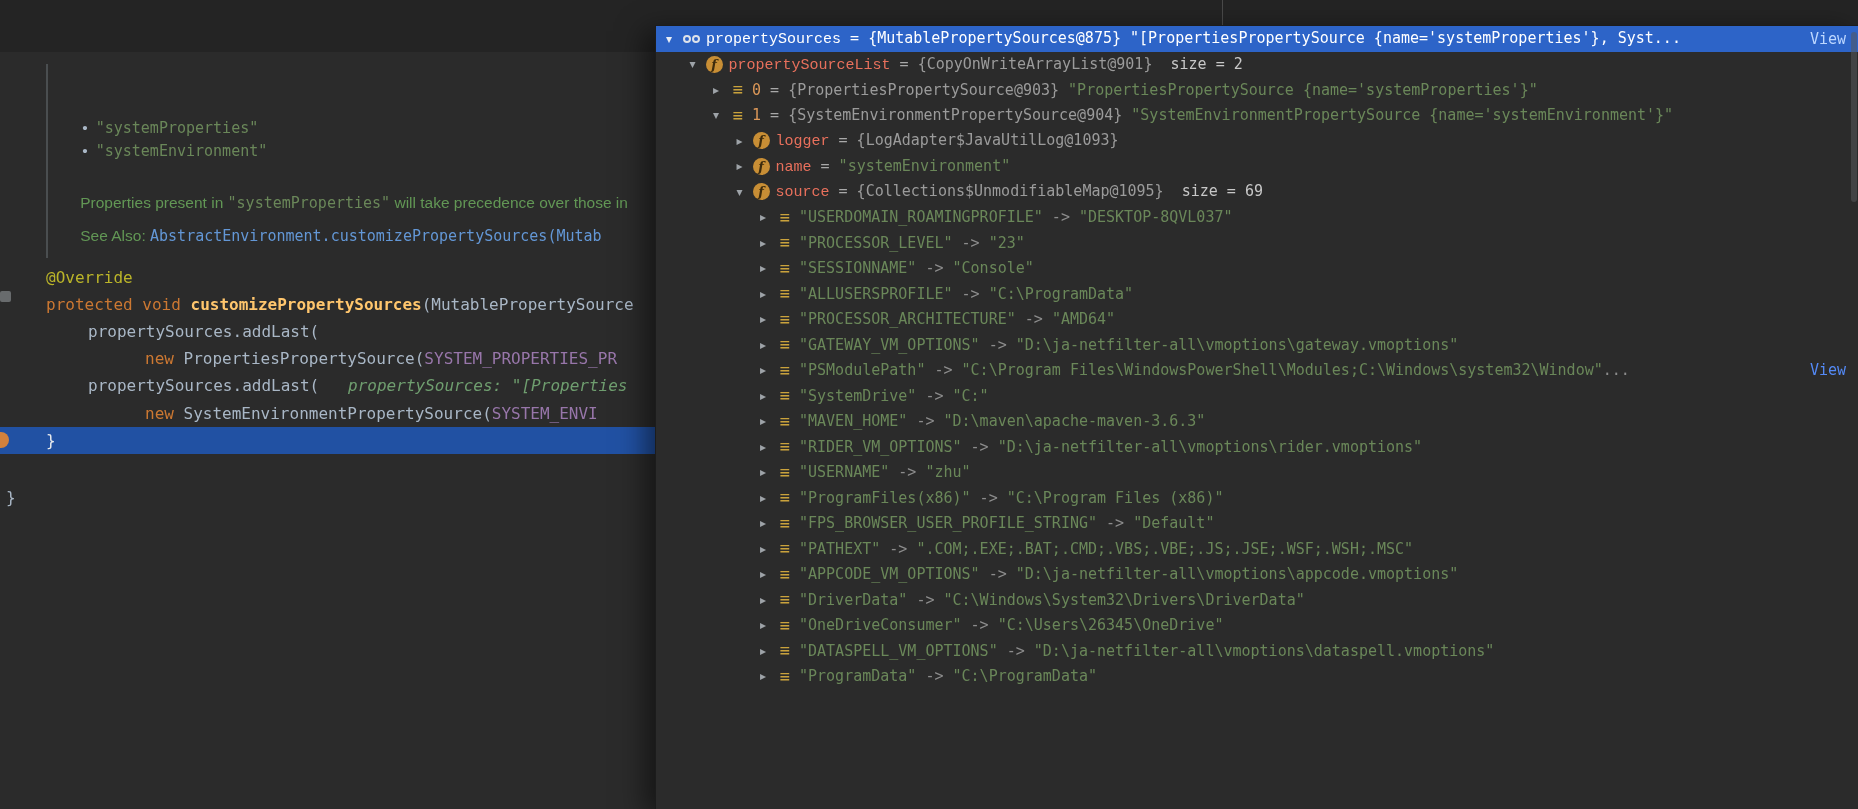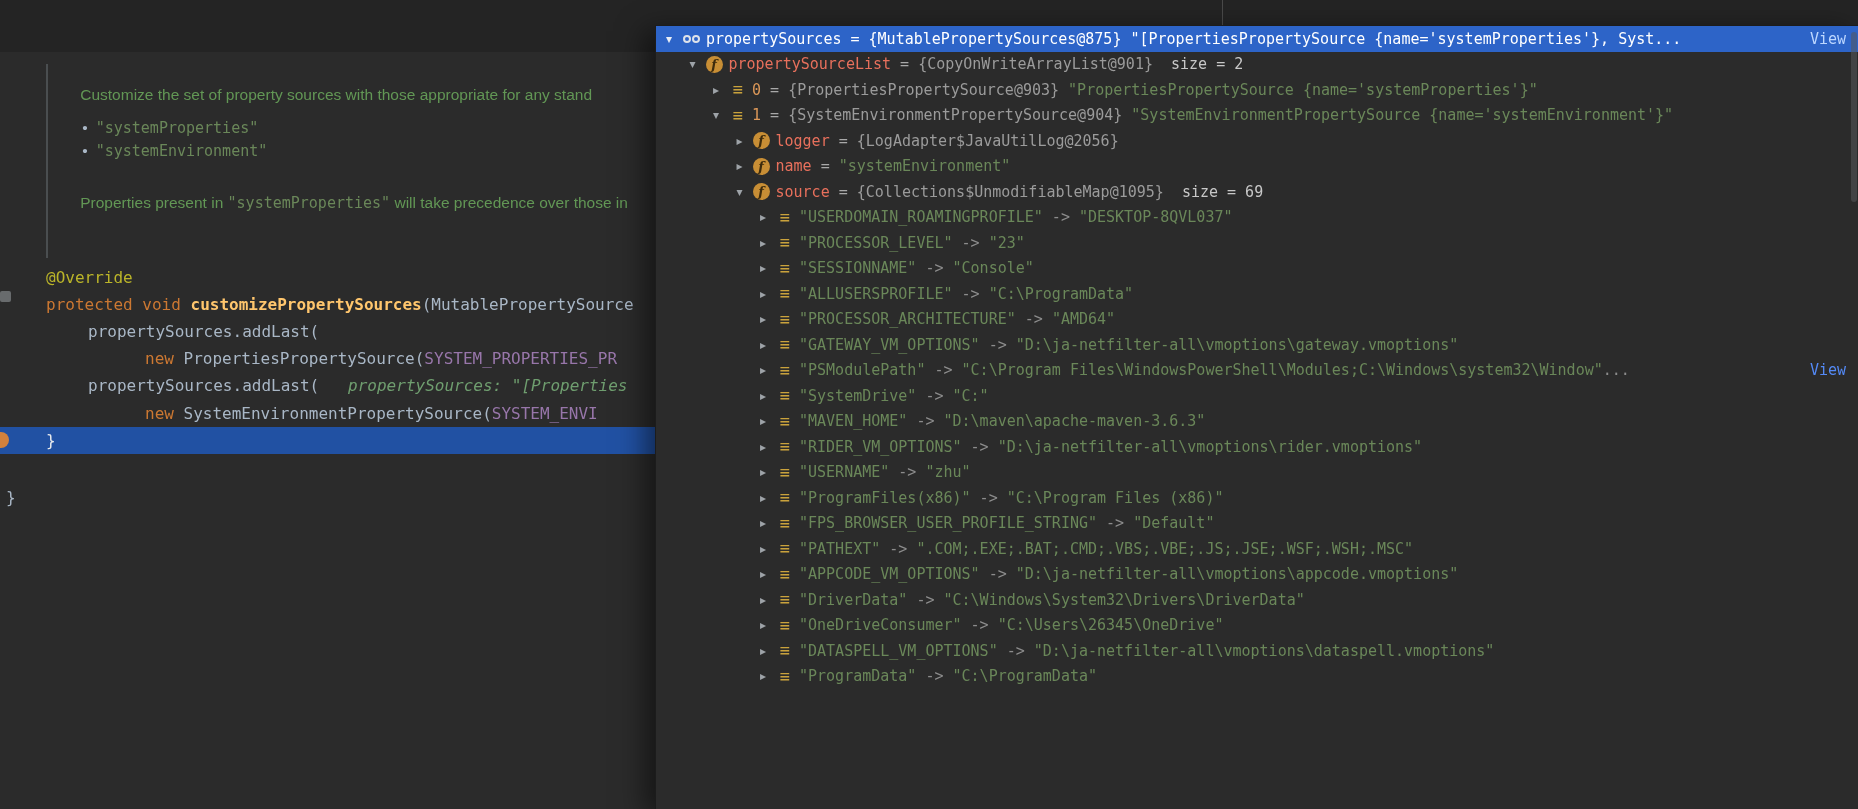--- a/index.html
+++ b/index.html
@@ -43,21 +43,21 @@
   .chevron{ width:16px; flex:none; color:#9EA3A8; font-size:12px; text-align:center; margin-right:5px;
             font-family:"DejaVu Sans",sans-serif; }
   .selected .chevron{ color:#E8EDF5; }
   .icon-field{ width:17px; height:17px; flex:none; border-radius:50%; background:#C88E35; color:#3d2b0d;
                font-size:13px; font-style:italic; font-weight:bold; display:flex; align-items:center;
                justify-content:center; margin-right:6px; font-family:"DejaVu Serif",serif; }
   .icon-elem{ width:17px; flex:none; color:#C9A23C; font-size:17px; line-height:17px; text-align:center; margin-right:6px; }
   .icon-watch{ width:19px; flex:none; display:flex; justify-content:center; gap:1px; margin-right:5px; }
   .icon-watch i{ width:8px; height:8px; border:2px solid #DDE2EA; border-radius:50%; display:block; }
   .row-text{ flex:1 1 auto; overflow:hidden; }
-  .n-field{ color:#E8705C; }
+  .n-field{ color:#E8705C;font-family:Liberation Mono, monospace; }
   .n-index{ color:#DB9758; }
   .eq{ color:#A9A9A9; }
   .ref{ color:#9B9B9B; }
   .str{ color:#6A8759; }
   .size{ color:#C8C8C8; }
   .arrow{ color:#8C8C8C; }
   .ellipsis{ color:#8C8C8C; }
   .view{ flex:none; color:#548AF7; margin-left:6px; margin-right:12px; }
   .selected .n-field,.selected .eq,.selected .ref,.selected .str,.selected .size,.selected .ellipsis{ color:#FFFFFF; }
   .selected .view{ color:#BDD7FF; }
@@ -66,31 +66,31 @@
 </head>
 <body>
 
 <div class="screen">
 
   <div class="topstrip"></div>
   <div class="vline-top"></div>
 
   <div class="doc-guide"></div>
 
-  <div class="doc-line" style="left:63px; top:68px;">
-    <span>Customize the set of property sources with those appropriate for any stand</span>
-  </div>
   <div class="doc-line" style="left:65px; top:101px;">
     <span class="bullet">•</span><span class="doc-code">"systemProperties"</span>
   </div>
   <div class="doc-line" style="left:65px; top:124px;">
     <span class="bullet">•</span><span class="doc-code">"systemEnvironment"</span>
   </div>
   <div class="doc-line" style="left:63px; top:176px;">
     <span>Properties present in </span><span class="doc-code">"systemProperties"</span><span> will take precedence over those in</span>
+  </div>
+  <div class="doc-line" style="left:63px; top:209px;">
+    <span>See Also: </span><span class="doc-link">AbstractEnvironment.customizePropertySources(Mutab</span>
   </div>
 
   <div class="exec-line"></div>
   <div class="exec-dot"></div>
   <div class="gutter-ic"></div>
 
   <div>
       <div class="code-line" style="left: 46px; top: 268px;"><span class="t-ann">@Override</span></div>
       <div class="code-line" style="left: 46px; top: 295px;"><span class="t-kw">protected void </span><span class="t-mname">customizePropertySources</span><span class="t-def">(MutablePropertySource</span></div>
       <div class="code-line" style="left: 88px; top: 322px;"><span class="t-def">propertySources.addLast(</span></div>
@@ -100,21 +100,21 @@
       <div class="code-line" style="left: 46px; top: 431px;"><span class="t-cur">}</span></div>
       <div class="code-line" style="left: 6px; top: 488px;"><span class="t-def">}</span></div>
     </div>
 
   <div class="popup">
     <div class="tree">
         <div class="tree-row selected" style="padding-left: 5px;"><span class="chevron">▾</span><span class="icon-watch"><i></i><i></i></span><span class="row-text"><span class="name n-field">propertySources</span><span class="eq"> = </span><span class="ref">{MutablePropertySources@875}</span><span class="eq"> </span><span class="str">"[PropertiesPropertySource {name='systemProperties'}, Syst</span><span class="ellipsis">...</span></span><span class="view">View</span></div>
         <div class="tree-row" style="padding-left: 28.5px;"><span class="chevron">▾</span><span class="icon-field">f</span><span class="row-text"><span class="name n-field">propertySourceList</span><span class="eq"> = </span><span class="ref">{CopyOnWriteArrayList@901}</span><span class="size">  size = 2</span></span></div>
         <div class="tree-row" style="padding-left: 52px;"><span class="chevron">▸</span><span class="icon-elem">≡</span><span class="row-text"><span class="name n-index">0</span><span class="eq"> = </span><span class="ref">{PropertiesPropertySource@903}</span><span class="eq"> </span><span class="str">"PropertiesPropertySource {name='systemProperties'}"</span></span></div>
         <div class="tree-row" style="padding-left: 52px;"><span class="chevron">▾</span><span class="icon-elem">≡</span><span class="row-text"><span class="name n-index">1</span><span class="eq"> = </span><span class="ref">{SystemEnvironmentPropertySource@904}</span><span class="eq"> </span><span class="str">"SystemEnvironmentPropertySource {name='systemEnvironment'}"</span></span></div>
-        <div class="tree-row" style="padding-left: 75.5px;"><span class="chevron">▸</span><span class="icon-field">f</span><span class="row-text"><span class="name n-field">logger</span><span class="eq"> = </span><span class="ref">{LogAdapter$JavaUtilLog@2056}</span></span></div>
+        <div class="tree-row" style="padding-left: 75.5px;"><span class="chevron">▸</span><span class="icon-field">f</span><span class="row-text"><span class="name n-field">logger</span><span class="eq"> = </span><span class="ref">{LogAdapter$JavaUtilLog@1093}</span></span></div>
         <div class="tree-row" style="padding-left: 75.5px;"><span class="chevron">▸</span><span class="icon-field">f</span><span class="row-text"><span class="name n-field">name</span><span class="eq"> = </span><span class="str">"systemEnvironment"</span></span></div>
         <div class="tree-row" style="padding-left: 75.5px;"><span class="chevron">▾</span><span class="icon-field">f</span><span class="row-text"><span class="name n-field">source</span><span class="eq"> = </span><span class="ref">{Collections$UnmodifiableMap@1095}</span><span class="size">  size = 69</span></span></div>
         <div class="tree-row" style="padding-left: 99px;"><span class="chevron">▸</span><span class="icon-elem">≡</span><span class="row-text"><span class="str">"USERDOMAIN_ROAMINGPROFILE"</span><span class="arrow"> -&gt; </span><span class="str">"DESKTOP-8QVL037"</span></span></div>
         <div class="tree-row" style="padding-left: 99px;"><span class="chevron">▸</span><span class="icon-elem">≡</span><span class="row-text"><span class="str">"PROCESSOR_LEVEL"</span><span class="arrow"> -&gt; </span><span class="str">"23"</span></span></div>
         <div class="tree-row" style="padding-left: 99px;"><span class="chevron">▸</span><span class="icon-elem">≡</span><span class="row-text"><span class="str">"SESSIONNAME"</span><span class="arrow"> -&gt; </span><span class="str">"Console"</span></span></div>
         <div class="tree-row" style="padding-left: 99px;"><span class="chevron">▸</span><span class="icon-elem">≡</span><span class="row-text"><span class="str">"ALLUSERSPROFILE"</span><span class="arrow"> -&gt; </span><span class="str">"C:\ProgramData"</span></span></div>
         <div class="tree-row" style="padding-left: 99px;"><span class="chevron">▸</span><span class="icon-elem">≡</span><span class="row-text"><span class="str">"PROCESSOR_ARCHITECTURE"</span><span class="arrow"> -&gt; </span><span class="str">"AMD64"</span></span></div>
         <div class="tree-row" style="padding-left: 99px;"><span class="chevron">▸</span><span class="icon-elem">≡</span><span class="row-text"><span class="str">"GATEWAY_VM_OPTIONS"</span><span class="arrow"> -&gt; </span><span class="str">"D:\ja-netfilter-all\vmoptions\gateway.vmoptions"</span></span></div>
         <div class="tree-row" style="padding-left: 99px;"><span class="chevron">▸</span><span class="icon-elem">≡</span><span class="row-text"><span class="str">"PSModulePath"</span><span class="arrow"> -&gt; </span><span class="str">"C:\Program Files\WindowsPowerShell\Modules;C:\Windows\system32\Window"</span><span class="ellipsis">...</span></span><span class="view">View</span></div>
         <div class="tree-row" style="padding-left: 99px;"><span class="chevron">▸</span><span class="icon-elem">≡</span><span class="row-text"><span class="str">"SystemDrive"</span><span class="arrow"> -&gt; </span><span class="str">"C:"</span></span></div>

